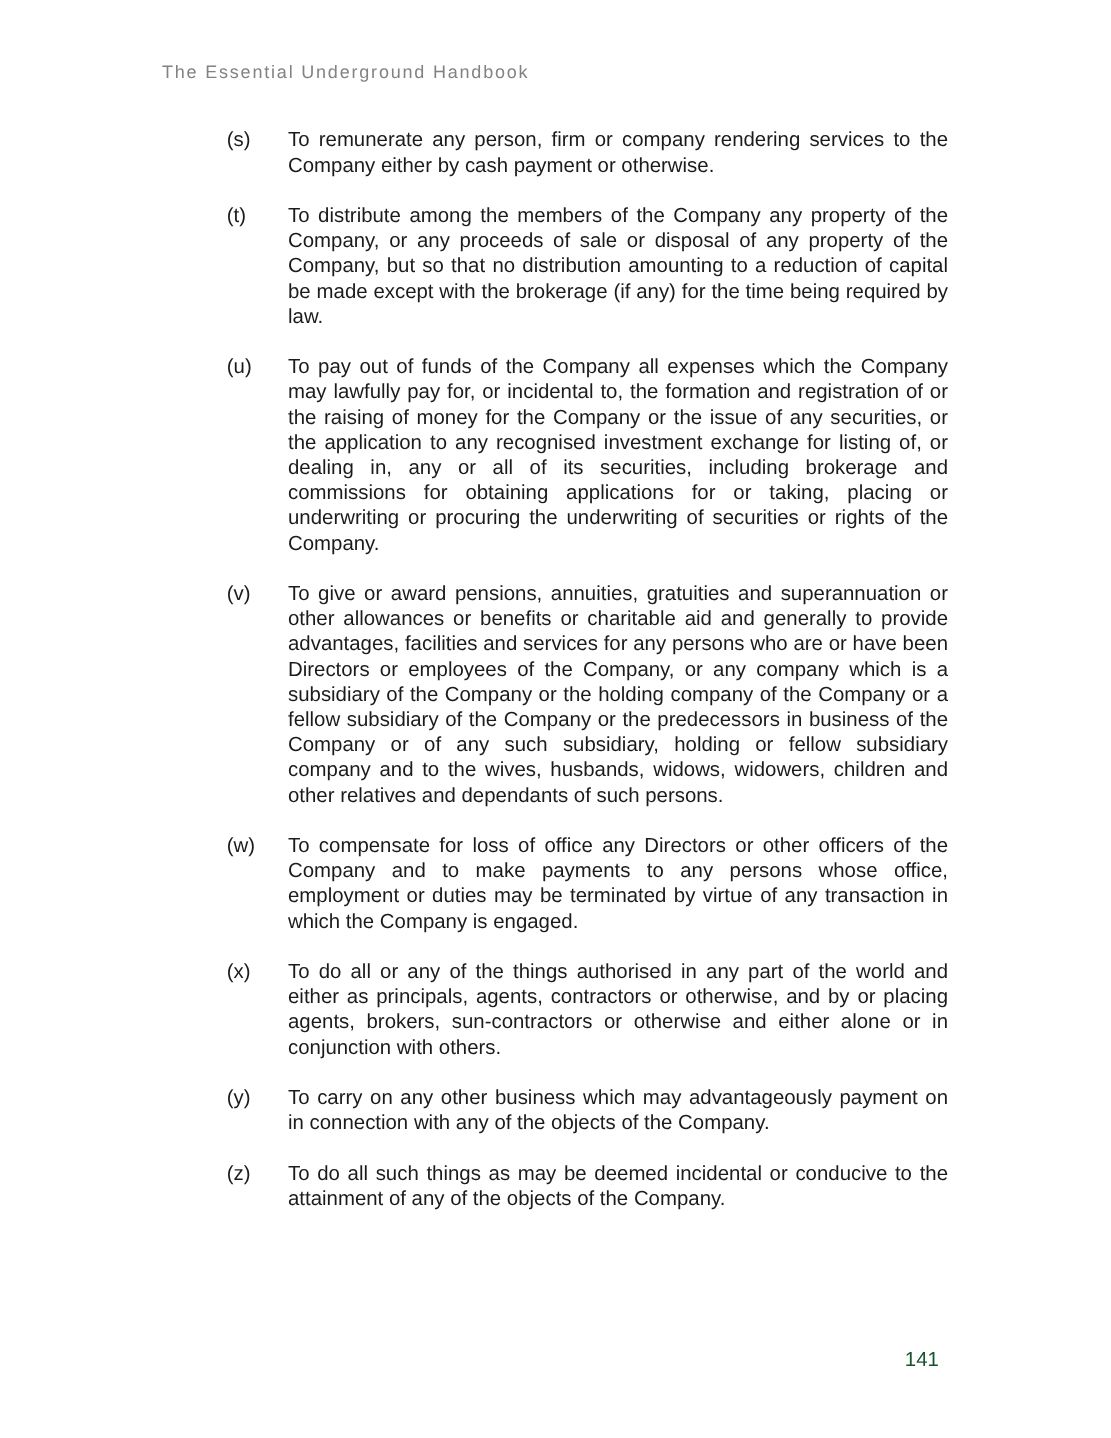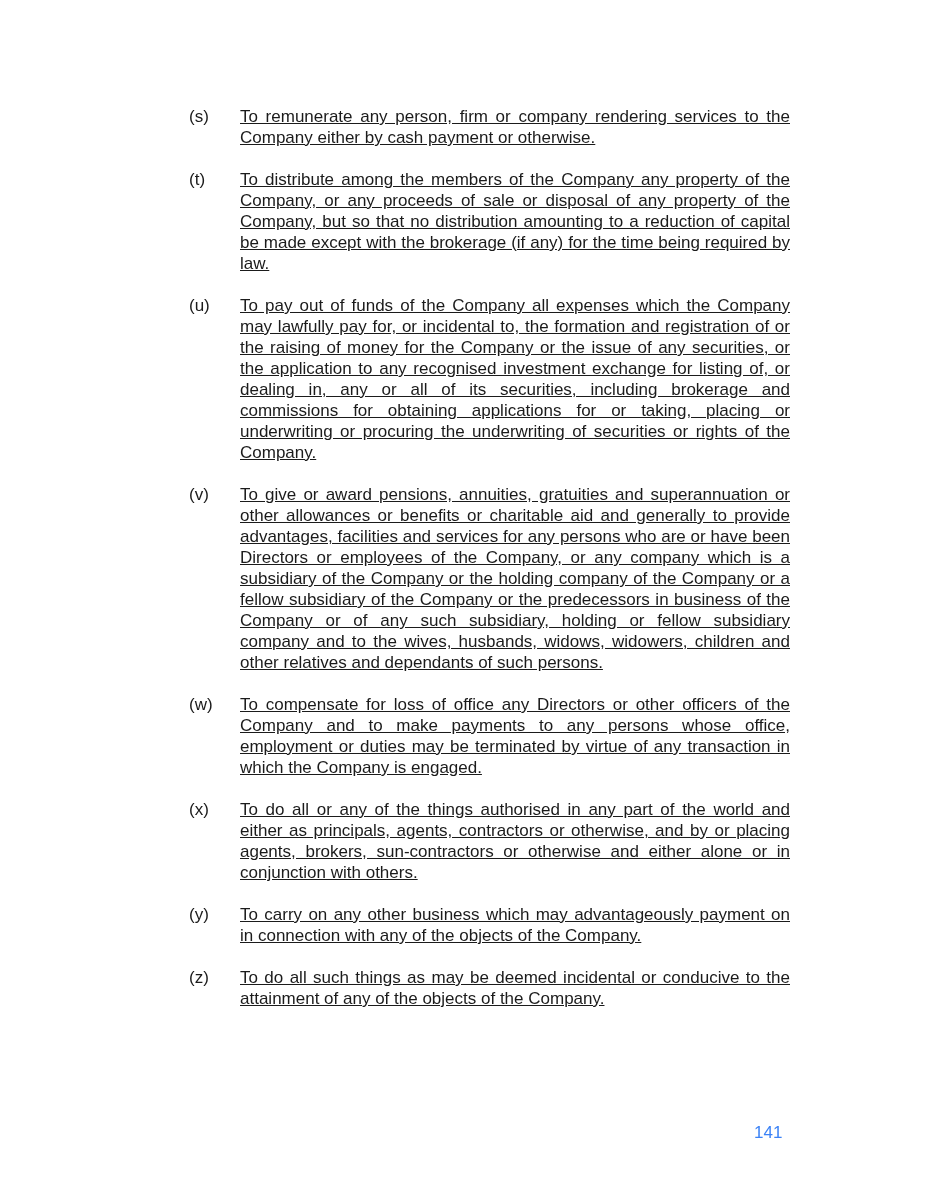--- a/index.html
+++ b/index.html
@@ -41,35 +41,35 @@
     line-height: 21px;
     color: #1b1b1b;
   }
   .clause-label {
     flex: 0 0 51px;
     width: 51px;
   }
   .clause-text {
     flex: 1 1 auto;
     text-align: justify;
-    text-decoration: underline;
   }
   .page-number {
     position: absolute;
     left: 754px;
     top: 1122px;
     font-size: 17px;
     line-height: 21px;
-    color: #3b82f6;
+    color: #14532d;
   }
 </style>
 </head>
 <body>
 
 <div class="page">
+  <div class="running-header">The Essential Underground Handbook</div>
 
   <ol class="clause-list" id="clause-list">
   <li class="clause">
     <span class="clause-label">(s)</span>
     <span class="clause-text">To remunerate any person, firm or company rendering services to the Company either by cash payment or otherwise.</span>
   </li>
 
   <li class="clause">
     <span class="clause-label">(t)</span>
     <span class="clause-text">To distribute among the members of the Company any property of the Company, or any proceeds of sale or disposal of any property of the Company, but so that no distribution amounting to a reduction of capital be made except with the brokerage (if any) for the time being required by law.</span>

